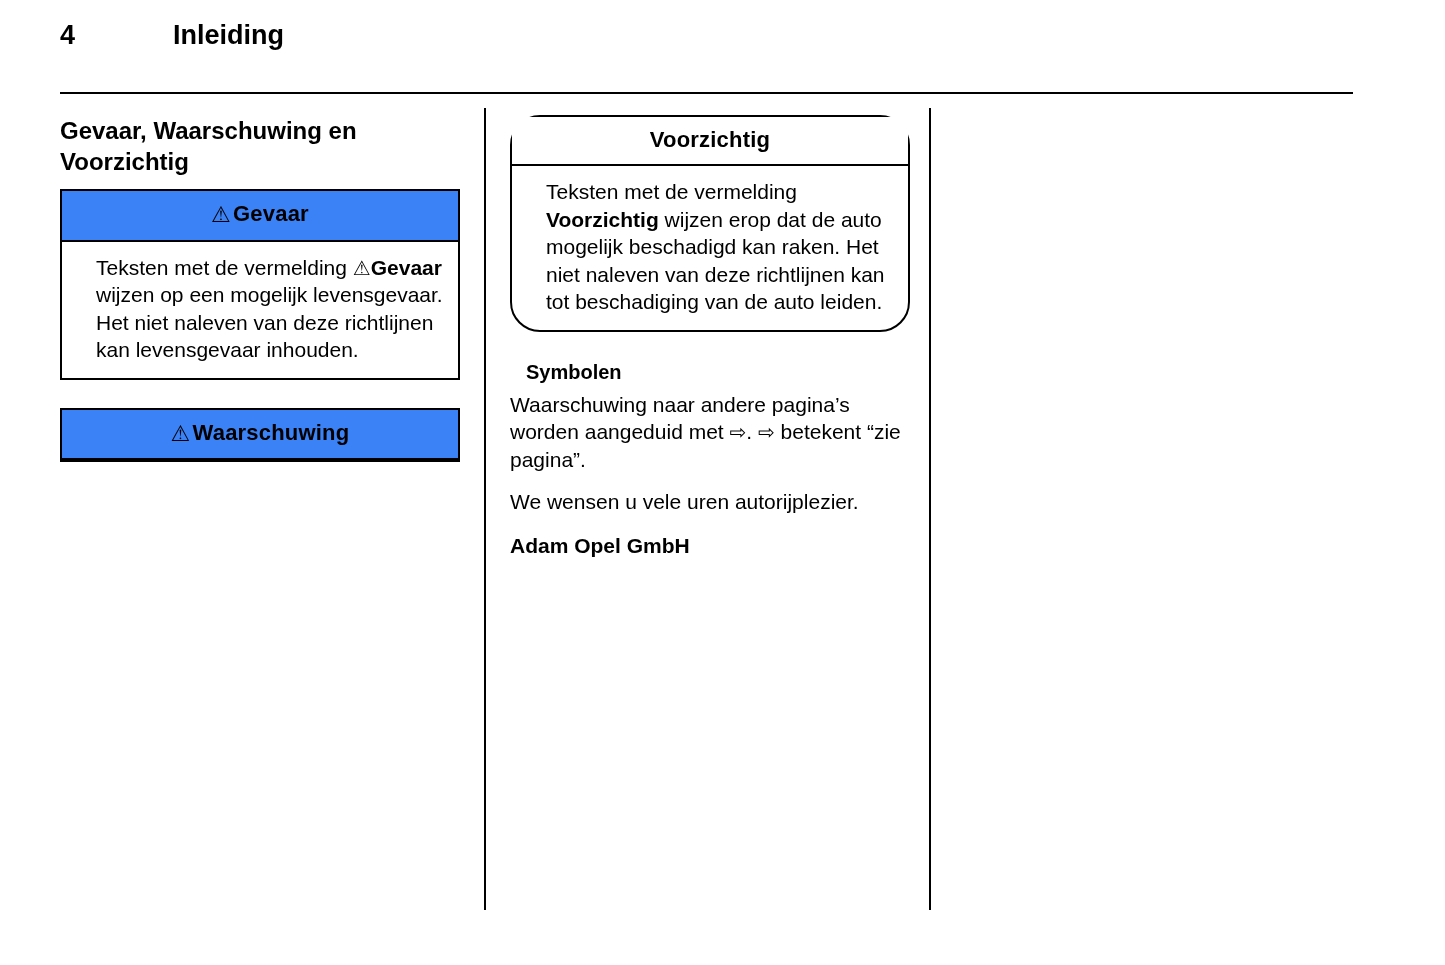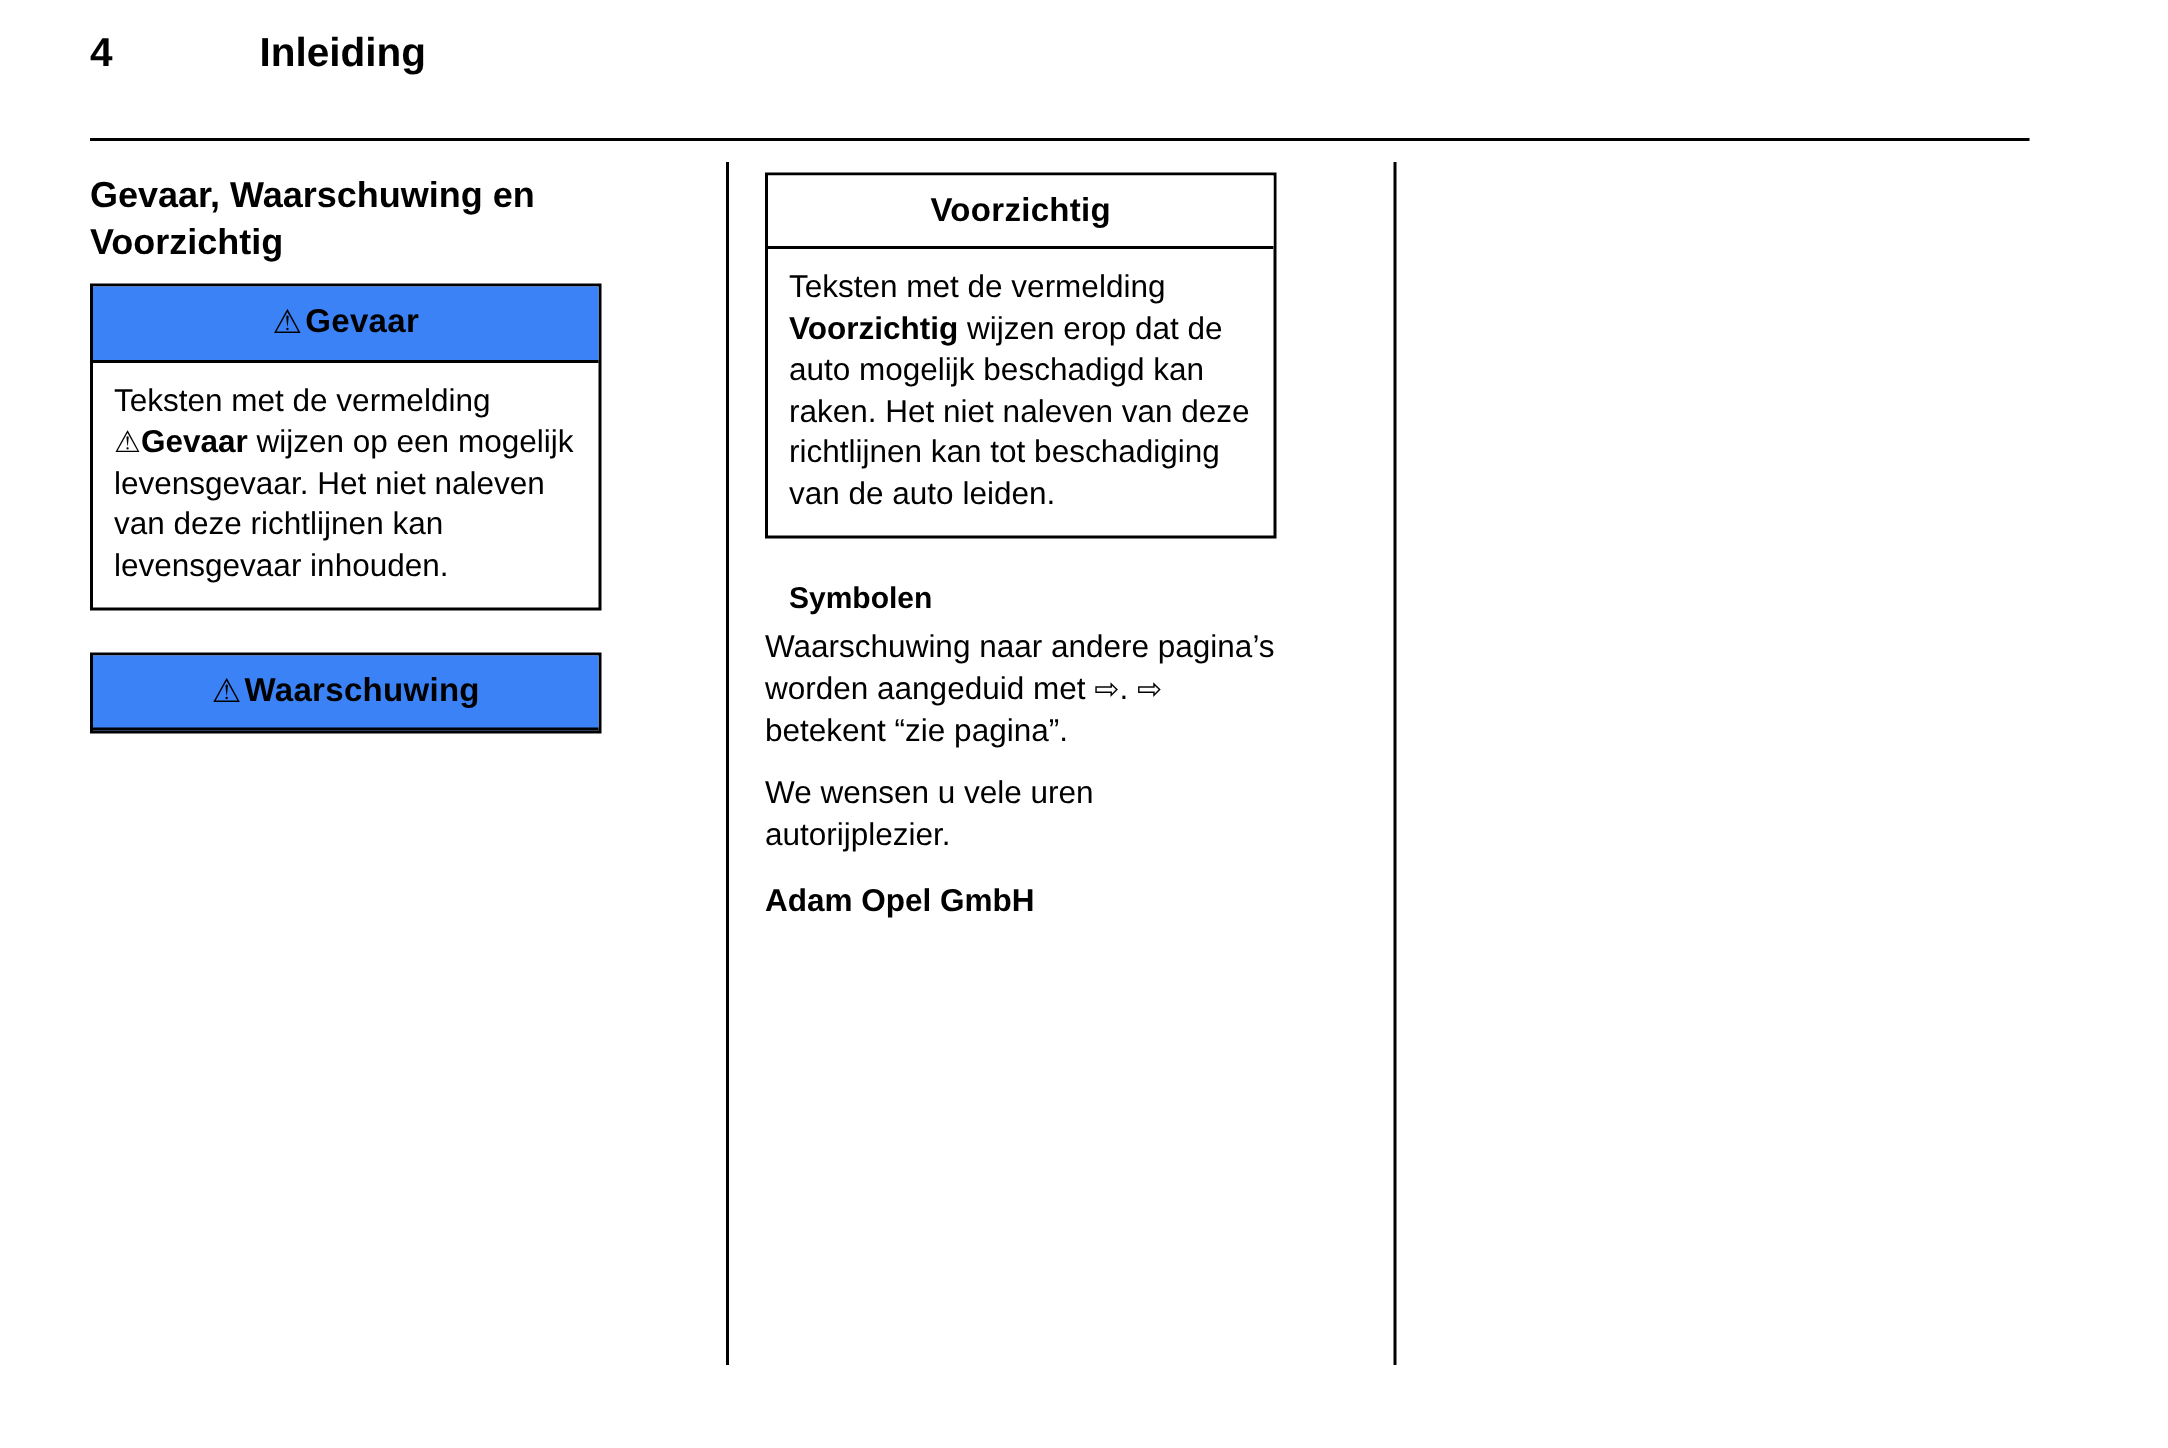--- a/index.html
+++ b/index.html
@@ -58,21 +58,21 @@
     width: 2px;
     height: 802px;
     background: #000000;
   }
   .col-rule.r1 { left: 484px; }
   .col-rule.r2 { left: 929px; }
 
   .column {
     position: absolute;
     top: 108px;
-    width: 341px;
+    width: 400px;
   }
   .column.c1 { left: 60px; }
   .column.c2 { left: 510px; }
 
   
   .section-heading {
     font-size: 24px;
     font-weight: bold;
     line-height: 1.28;
     margin: 8px 0 12px 0;
@@ -107,20 +107,21 @@
   .warn-glyph {
     font-size: 22px;
     font-weight: normal;
     margin-right: 2px;
     vertical-align: -1px;
   }
   .notice-body {
     font-size: 21px;
     line-height: 1.31;
     padding: 12px 14px 14px 14px;
+    margin-left: 20px;
   }
   .notice-body b {
     font-weight: bold;
   }
   .inline-glyph {
     font-weight: normal;
     font-size: 20px;
   }
 
   
@@ -169,21 +170,21 @@
     <div class="notice">
       <div class="notice-title">
         <span class="warn-glyph">⚠</span><span>Waarschuwing</span>
       </div>
     </div>
 
   </div>
 
   <div class="column c2">
 
-    <div class="notice" style="margin-top:7px;">
+    <div class="notice" style="margin-top:7px;border-radius:30px;">
       <div class="notice-title plain">
         <span>Voorzichtig</span>
       </div>
       <div class="notice-body">
         <span>Teksten met de vermelding </span><b>Voorzichtig</b><span> wijzen erop dat de auto mogelijk beschadigd kan raken. Het niet naleven van deze richtlijnen kan tot beschadiging van de auto leiden.</span>
       </div>
     </div>
 
     <div class="sub-heading">Symbolen</div>
 

